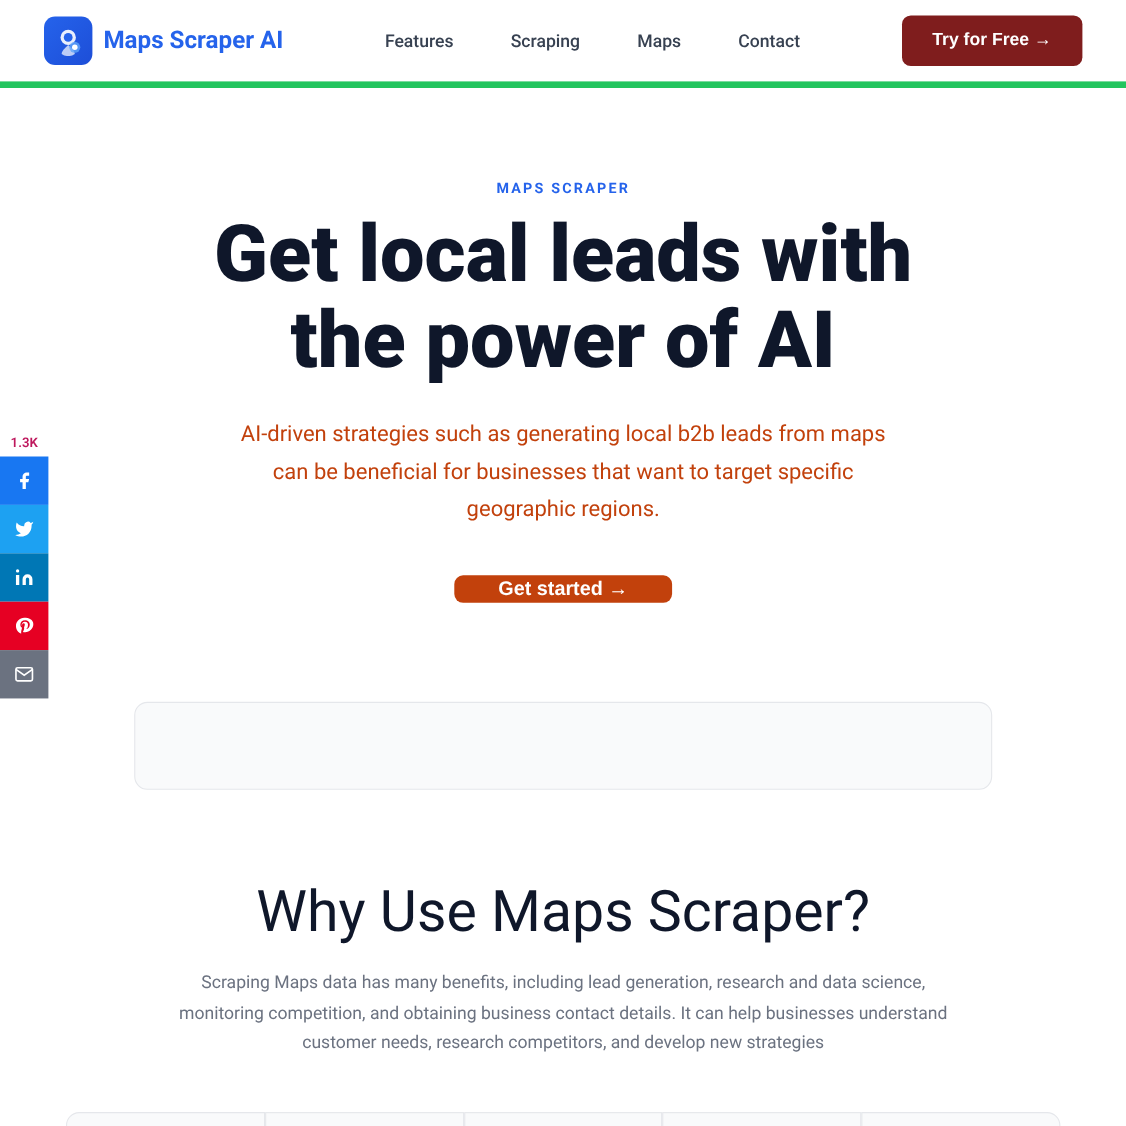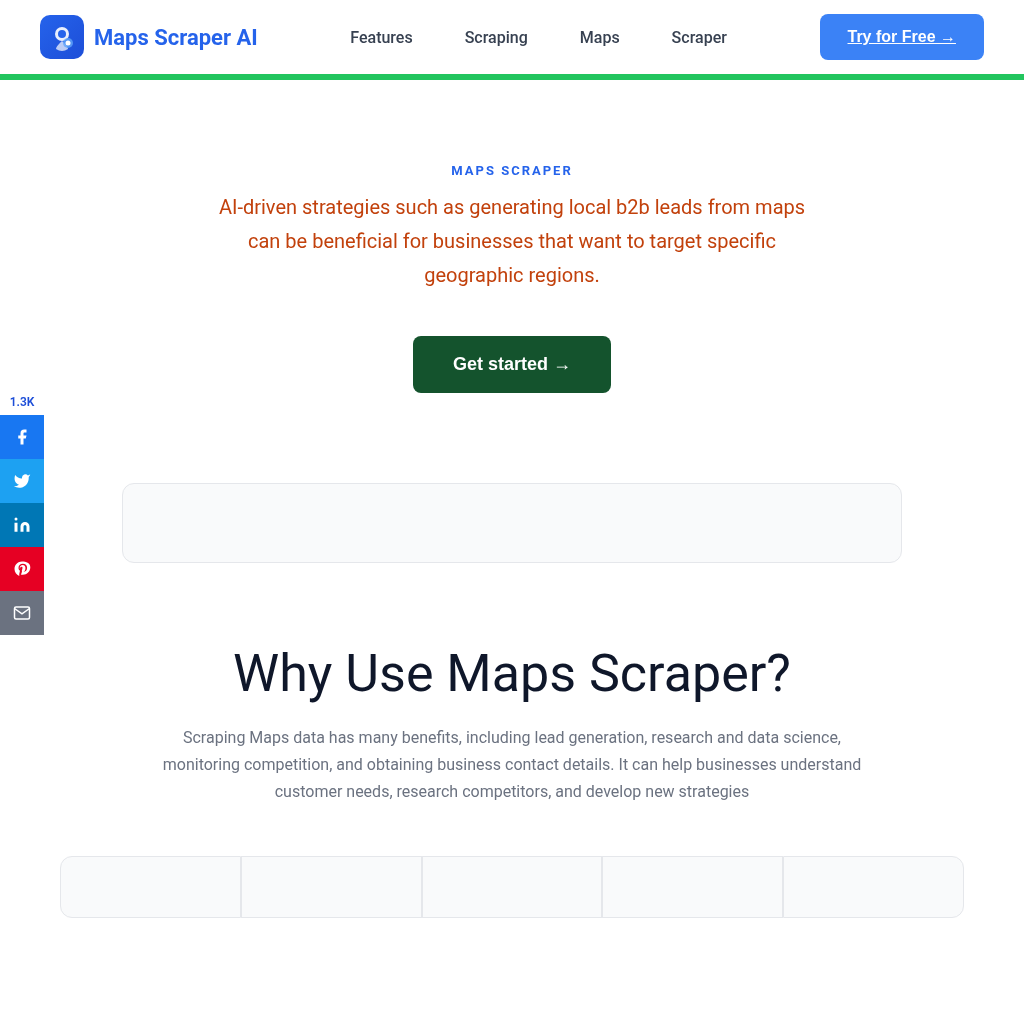--- a/index.html
+++ b/index.html
@@ -16,32 +16,32 @@
       width: 44px; height: 44px; border-radius: 10px;
       background: linear-gradient(135deg, #2563eb 0%, #1d4ed8 100%);
       display: flex; align-items: center; justify-content: center;
       position: relative; overflow: visible;
     }
     .nav-logo-icon svg { width: 28px; height: 28px; }
     .nav-logo-text { font-size: 22px; font-weight: 700; color: #2563eb; }
     .nav-links { display: flex; gap: 52px; align-items: center; }
     .nav-links a { text-decoration: none; color: #374151; font-size: 16px; font-weight: 500; }
     .nav-cta {
-      background: #3b82f6; color: #fff; border: none; border-radius: 8px;
+      background: #7f1d1d; color: #fff; border: none; border-radius: 8px;
       padding: 14px 28px; font-size: 16px; font-weight: 600; cursor: pointer;
-      display: flex; align-items: center; gap: 6px; text-decoration: underline;
+      display: flex; align-items: center; gap: 6px;
     }
 
     
     .social-sidebar {
       position: fixed; left: 0; top: 50%; transform: translateY(-50%);
       display: flex; flex-direction: column; align-items: center; gap: 0;
       z-index: 50;
     }
-    .social-count { font-size: 12px; color: #1d4ed8; padding: 6px 8px; font-weight: 600; }
+    .social-count { font-size: 12px; color: #be185d; padding: 6px 8px; font-weight: 600; }
     .social-btn {
       width: 44px; height: 44px; display: flex; align-items: center; justify-content: center;
       cursor: pointer; color: #fff; font-size: 18px;
     }
     .social-btn.facebook { background: #1877f2; }
     .social-btn.twitter { background: #1da1f2; }
     .social-btn.linkedin { background: #0077b5; }
     .social-btn.pinterest { background: #e60023; }
     .social-btn.email { background: #6b7280; }
 
@@ -56,22 +56,22 @@
     }
     .hero-title {
       font-size: 72px; font-weight: 900; line-height: 1.1; margin-bottom: 28px;
       color: #0f172a;
     }
     .hero-subtitle {
       font-size: 20px; color: #c2410c; line-height: 1.7; margin-bottom: 44px;
       max-width: 620px; margin-left: auto; margin-right: auto;
     }
     .hero-cta {
-      background: #14532d; color: #fff; border: none; border-radius: 8px;
-      padding: 18px 40px; font-size: 18px; font-weight: 600; cursor: pointer;
+      background: #c2410c; color: #fff; border: none; border-radius: 8px;
+      padding: 2px 40px; font-size: 18px; font-weight: 600; cursor: pointer;
       display: inline-block;
     }
 
     
     .hero-image-wrapper {
       max-width: 780px; margin: 50px auto 0;
       border-radius: 12px; overflow: hidden;
       border: 1px solid #e5e7eb;
       height: 80px; background: #f9fafb;
     }
@@ -106,21 +106,21 @@
         <circle cx="20" cy="20" r="5" fill="#60a5fa" opacity="0.8"></circle>
         <circle cx="20" cy="20" r="2.5" fill="white"></circle>
       </svg>
     </div>
     <span class="nav-logo-text">Maps Scraper AI</span>
   </a>
   <div class="nav-links">
     <a href="#">Features</a>
     <a href="#">Scraping</a>
     <a href="#">Maps</a>
-    <a href="#">Scraper</a>
+    <a href="#">Contact</a>
   </div>
   <button class="nav-cta">Try for Free →</button>
 </nav>
 
 <div class="social-sidebar">
   <span class="social-count">1.3K</span>
   <div class="social-btn facebook">
     <svg width="18" height="18" viewBox="0 0 24 24" fill="white">
       <path d="M18 2h-3a5 5 0 0 0-5 5v3H7v4h3v8h4v-8h3l1-4h-4V7a1 1 0 0 1 1-1h3z"></path>
     </svg>
@@ -144,20 +144,24 @@
   <div class="social-btn email">
     <svg width="18" height="18" viewBox="0 0 24 24" fill="none" stroke="white" stroke-width="2">
       <path d="M4 4h16c1.1 0 2 .9 2 2v12c0 1.1-.9 2-2 2H4c-1.1 0-2-.9-2-2V6c0-1.1.9-2 2-2z"></path>
       <polyline points="22,6 12,13 2,6"></polyline>
     </svg>
   </div>
 </div>
 
 <section class="hero">
   <span class="hero-badge">MAPS SCRAPER</span>
+  <h1 class="hero-title">
+    <span>Get local leads with</span><br>
+    <span>the power of AI</span>
+  </h1>
   <p class="hero-subtitle">AI-driven strategies such as generating local b2b leads from maps can be beneficial for businesses that want to target specific geographic regions.</p>
   <button class="hero-cta">Get started →</button>
 </section>
 
 <div class="hero-image-wrapper"></div>
 
 <section class="why-section">
   <h2 class="why-title">Why Use Maps Scraper?</h2>
   <p class="why-subtitle">Scraping Maps data has many benefits, including lead generation, research and data science, monitoring competition, and obtaining business contact details. It can help businesses understand customer needs, research competitors, and develop new strategies</p>
 

